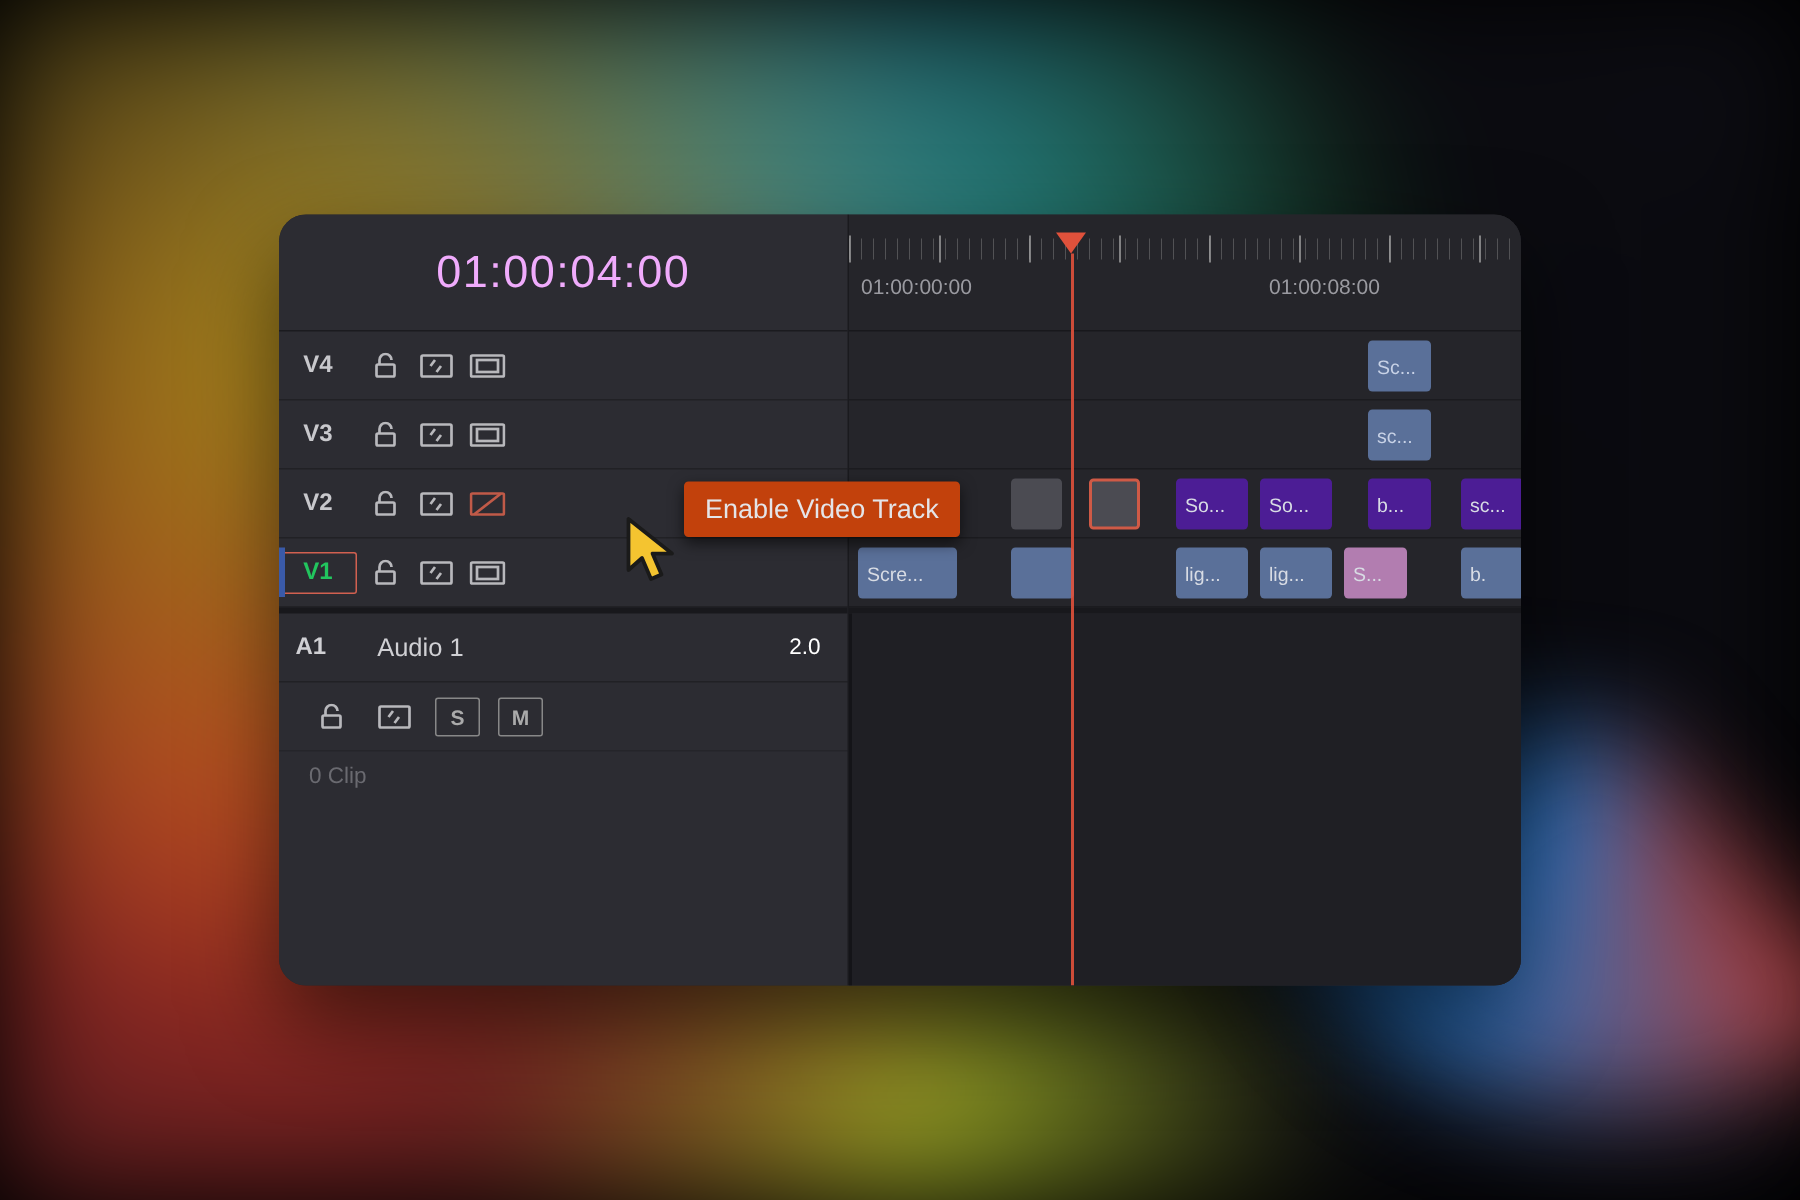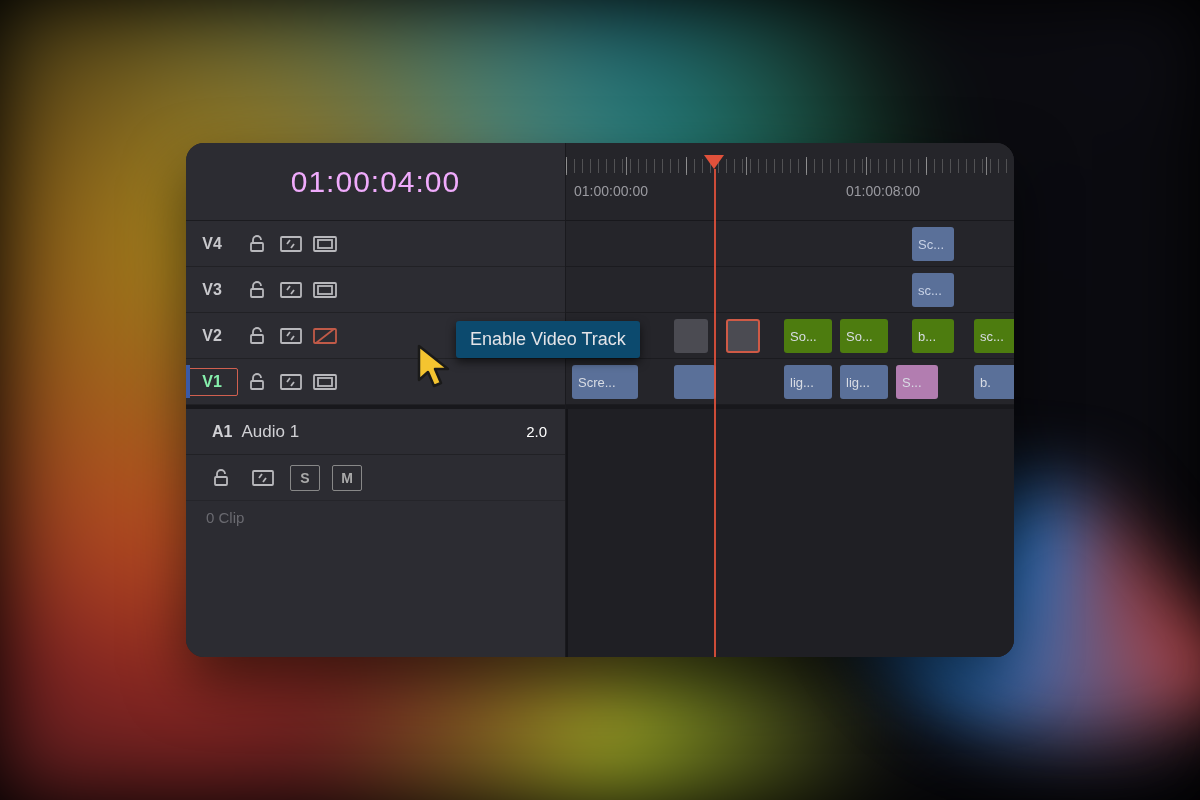--- a/index.html
+++ b/index.html
@@ -68,39 +68,39 @@
     background:#3a5aa8;
   }
 
   .trk-label {
     width: 52px; height: 28px;
     display:flex; align-items:center; justify-content:center;
     font-size: 16px; font-weight: bold; color:#c8c8cc;
   }
   .trk-label.selected {
     border: 1.5px solid #d16050;
-    color:#86efac;
+    color:#22c55e;
     border-radius:2px;
   }
 
   .ico {
     width: 30px; height: 28px;
     display:flex; align-items:center; justify-content:center;
     cursor:pointer;
     color:#b8b8bc;
   }
   .ico svg { stroke:#b8b8bc; fill:none; stroke-width:1.8; }
   .ico.box svg rect { fill:none; }
   .ico.disabled svg { stroke:#c05a48; }
   .ico.frame svg rect { stroke:#b8b8bc; }
 
   .divider { height:4px; background:#18181c; }
   .audiohdr {
     height:46px; display:flex; align-items:center;
-    padding-left:26px; gap:9px;
+    padding-left:11px; gap:34px;
     color:#d0d0d4;
     border-bottom: 1px solid rgba(0,0,0,0.25);
     justify-content: center;
   }
   .audiohdr .aname{ font-size:16px; font-weight:bold; }
   .audiohdr .alabel{ font-size:17px; }
   .audiohdr .avol{ margin-left:auto; margin-right:18px; font-size:15px; color:#ffffff; }
 
   .audioctrl {
     height:46px; display:flex; align-items:center; gap:12px;
@@ -168,30 +168,30 @@
   .tl-audio{ position:absolute; top:188px; left:0; right:0; bottom:0; background:#1f1f24; border-left:2px solid #141418;}
 
   .clip{
     position:absolute; height:34px; top:6px;
     border-radius:3px;
     display:flex; align-items:center; padding:0 6px;
     font-size:13px; color:#d8dce4; overflow:hidden;
     white-space:nowrap;
   }
   .clip.blue{ background:#5a7099; }
-  .clip.blue2{ background:#4d7c0f;text-align:right; }
+  .clip.blue2{ background:#4c1d95;text-align:right; }
   .clip.pink{ background:#b27db0; }
   .clip.grey{ background:#4b4b52; }
   .clip.greyred{ background:#4b4b52; border:2px solid #cf5a46; }
   .clip.bluetxt{ background:#5a7099; color:#c8d2e6; }
 
   
   .tooltip{
     position:absolute; left:456px; top:321px;
-    background:#0c4a6e; color:#e4e4e8;
+    background:#c2410c; color:#e4e4e8;
     padding:8px 14px; font-size:18px;
     border-radius:3px;
     z-index:20;
     box-shadow:0 4px 10px rgba(0,0,0,0.6);
   }
 
   
   .cursor{
     position:absolute; left:416px; top:344px;
     z-index:30;

